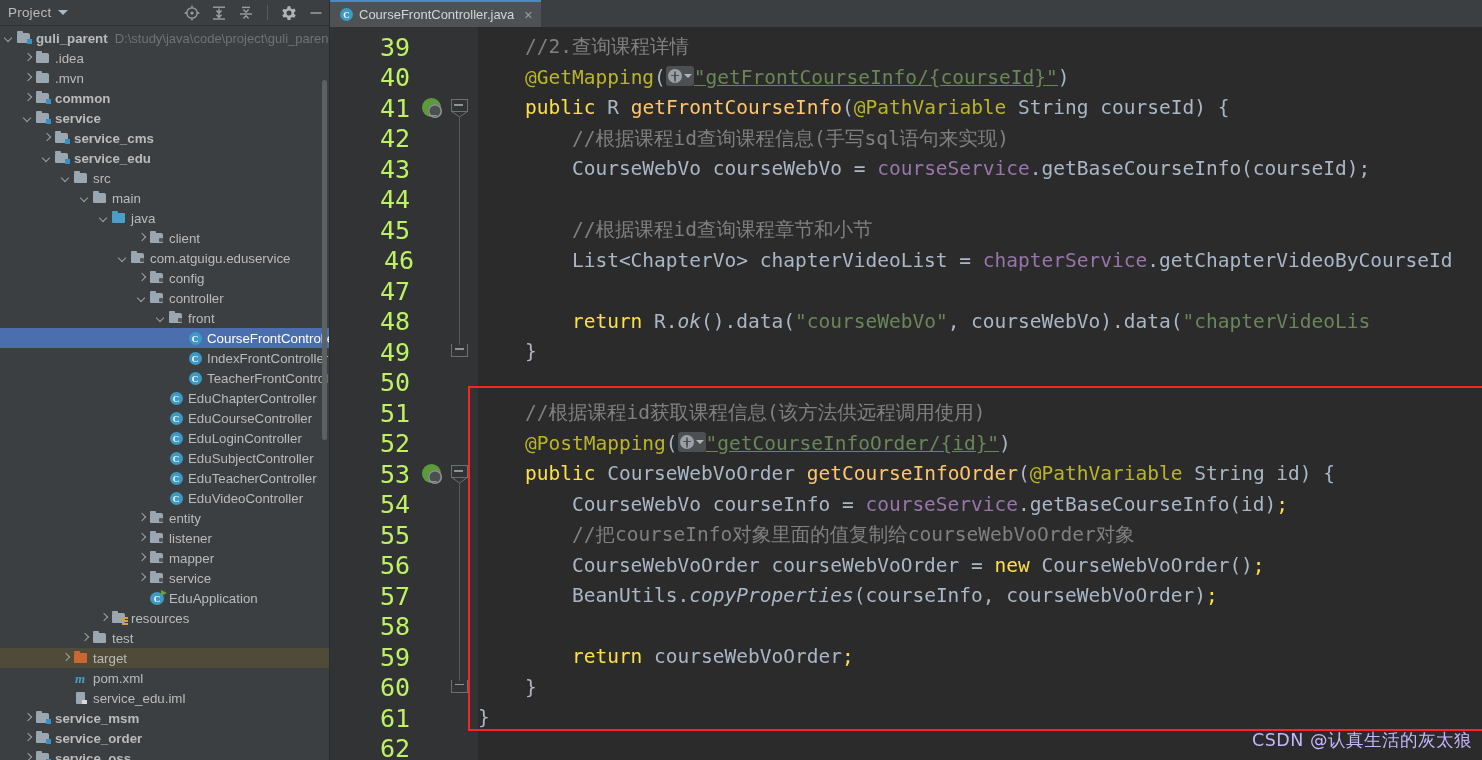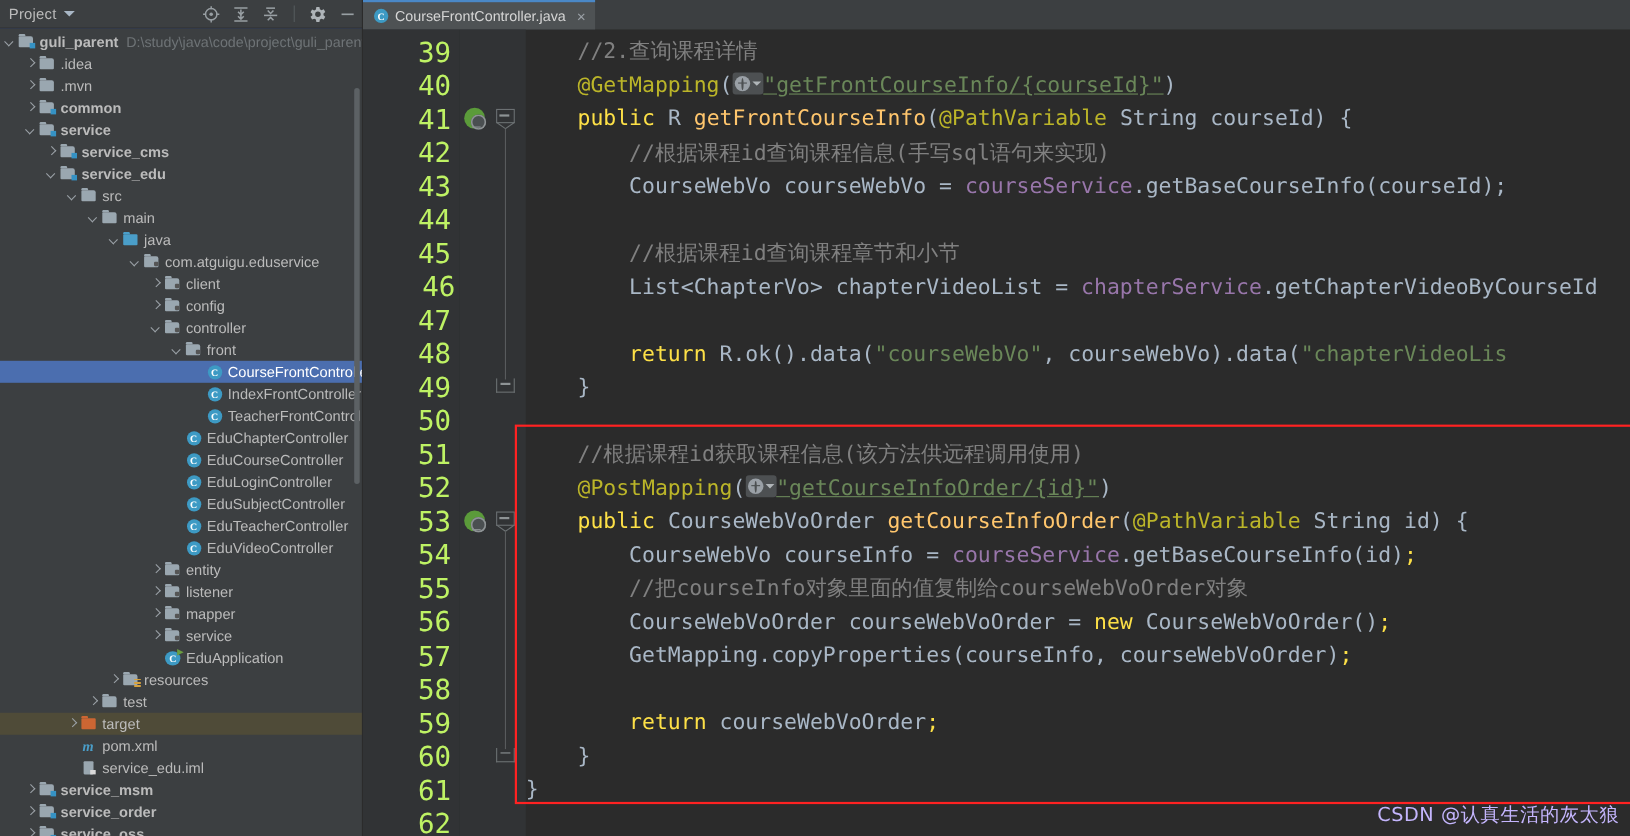--- a/index.html
+++ b/index.html
@@ -189,21 +189,21 @@
     height:30.5px; line-height:30.5px; white-space:pre; color:#a9b7c6;
     font-size:19.5px; letter-spacing:0px;
   }
   .kw{ color:#fde047;margin-top:24px; }
   .anno{ color:#bbb529; }
   .str{ color:#6a8759; }
   .cm{ color:#808080; }
   .fld{ color:#9876aa; }
   .mth{ color:#ffc66d; }
   .id{ color:#a9b7c6; }
-  .it{ }
+  .it{ font-style:italic; }
   .ul{ text-decoration:underline; }
 
   .gm-chip{
     display:inline-flex; align-items:center; gap:1px;
     background:#4d5052; border-radius:3px; padding:0 2px;
     vertical-align:middle; position:relative; top:-2px;
     height:20px;
   }
   .gm-globe{
     width:14px;height:14px;border-radius:50%;
@@ -341,35 +341,35 @@
           </span>
           <span class="label">main</span>
         </div>
         <div class="row" style="padding-left: 99px;">
           <span class="arrow d"></span>
           <span class="ic">
             <span class="f-blue"></span>
           </span>
           <span class="label">java</span>
         </div>
+        <div class="row" style="padding-left: 137px;">
+          <span class="arrow r"></span>
+          <span class="ic">
+            <span class="f-gray"></span>
+            <span class="badge-dot"></span>
+          </span>
+          <span class="label">client</span>
+        </div>
         <div class="row" style="padding-left: 118px;">
           <span class="arrow d"></span>
           <span class="ic">
             <span class="f-gray"></span>
             <span class="badge-dot"></span>
           </span>
           <span class="label">com.atguigu.eduservice</span>
-        </div>
-        <div class="row" style="padding-left: 137px;">
-          <span class="arrow r"></span>
-          <span class="ic">
-            <span class="f-gray"></span>
-            <span class="badge-dot"></span>
-          </span>
-          <span class="label">client</span>
         </div>
         <div class="row" style="padding-left: 137px;">
           <span class="arrow r"></span>
           <span class="ic">
             <span class="f-gray"></span>
             <span class="badge-dot"></span>
           </span>
           <span class="label">config</span>
         </div>
         <div class="row" style="padding-left: 137px;">
@@ -629,21 +629,21 @@
           <div class="cline" style="position: absolute; top: 249px; left: 0px;">&nbsp;</div>
           <div class="cline" style="position: absolute; top: 279.5px; left: 0px;"><span class="id">        </span><span class="kw">return</span><span class="id"> R.</span><span class="it">ok</span><span class="id">().data(</span><span class="str">"courseWebVo"</span><span class="id">, courseWebVo).data(</span><span class="str">"chapterVideoLis</span></div>
           <div class="cline" style="position: absolute; top: 310px; left: 0px;"><span class="id">    }</span></div>
           <div class="cline" style="position: absolute; top: 340.5px; left: 0px;">&nbsp;</div>
           <div class="cline" style="position: absolute; top: 371px; left: 0px;"><span class="id">    </span><span class="cm">//根据课程id获取课程信息(该方法供远程调用使用)</span></div>
           <div class="cline" style="position: absolute; top: 401.5px; left: 0px;"><span class="id">    </span><span class="anno">@PostMapping</span><span class="id">(</span><span class="gm-chip"><span class="gm-globe"></span><span class="gm-v"></span></span><span class="str ul">"getCourseInfoOrder/{id}"</span><span class="id">)</span></div>
           <div class="cline" style="position: absolute; top: 432px; left: 0px;"><span class="id">    </span><span class="kw">public</span><span class="id"> CourseWebVoOrder </span><span class="mth">getCourseInfoOrder</span><span class="id">(</span><span class="anno">@PathVariable</span><span class="id"> String id) {</span></div>
           <div class="cline" style="position: absolute; top: 462.5px; left: 0px;"><span class="id">        CourseWebVo courseInfo = </span><span class="fld">courseService</span><span class="id">.getBaseCourseInfo(id)</span><span class="kw">;</span></div>
           <div class="cline" style="position: absolute; top: 493px; left: 0px;"><span class="id">        </span><span class="cm">//把courseInfo对象里面的值复制给courseWebVoOrder对象</span></div>
           <div class="cline" style="position: absolute; top: 523.5px; left: 0px;"><span class="id">        CourseWebVoOrder courseWebVoOrder = </span><span class="kw">new</span><span class="id"> CourseWebVoOrder()</span><span class="kw">;</span></div>
-          <div class="cline" style="position: absolute; top: 554px; left: 0px;"><span class="id">        GetMapping.</span><span class="it">copyProperties</span><span class="id">(courseInfo, courseWebVoOrder)</span><span class="kw">;</span></div>
+          <div class="cline" style="position: absolute; top: 554px; left: 0px;"><span class="id">        BeanUtils.</span><span class="it">copyProperties</span><span class="id">(courseInfo, courseWebVoOrder)</span><span class="kw">;</span></div>
           <div class="cline" style="position: absolute; top: 584.5px; left: 0px;">&nbsp;</div>
           <div class="cline" style="position: absolute; top: 615px; left: 0px;"><span class="id">        </span><span class="kw">return</span><span class="id"> courseWebVoOrder</span><span class="kw">;</span></div>
           <div class="cline" style="position: absolute; top: 645.5px; left: 0px;"><span class="id">    }</span></div>
           <div class="cline" style="position: absolute; top: 676px; left: 0px;"><span class="id">}</span></div>
           <div class="cline" style="position: absolute; top: 706.5px; left: 0px;">&nbsp;</div>
         </div>
       <div class="redbox" id="redbox" style="left: 138px; top: 358.5px; width: 1024px; height: 345.5px; border-color: rgb(255, 34, 34);"></div>
     </div>
 
     <div class="watermark">CSDN @认真生活的灰太狼</div>

